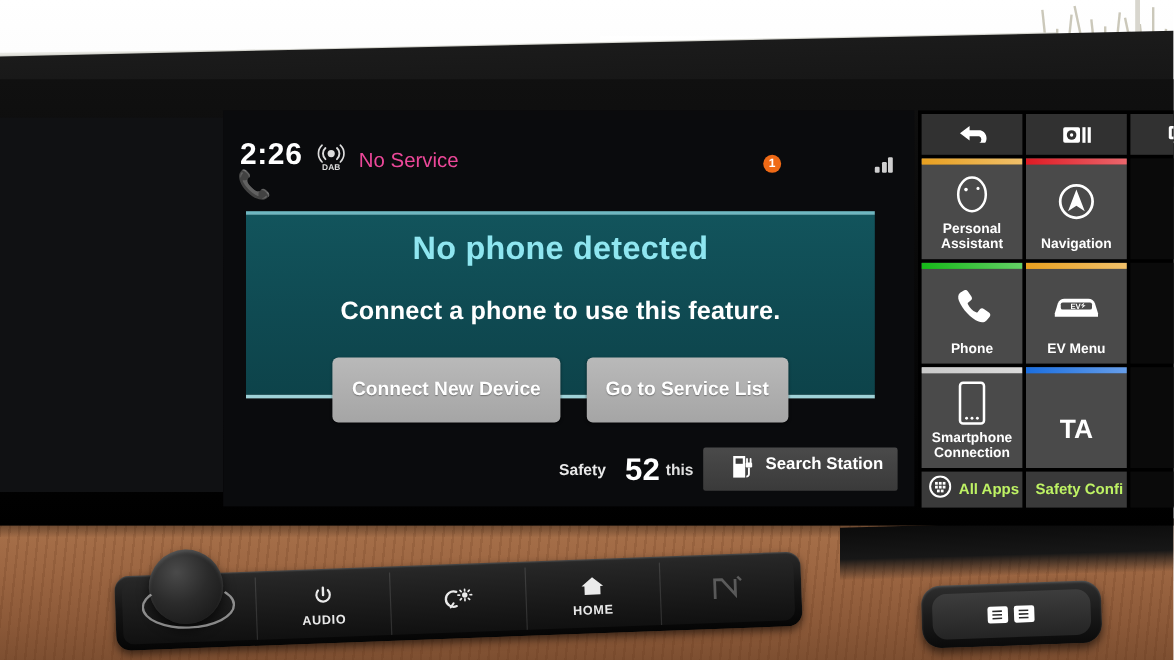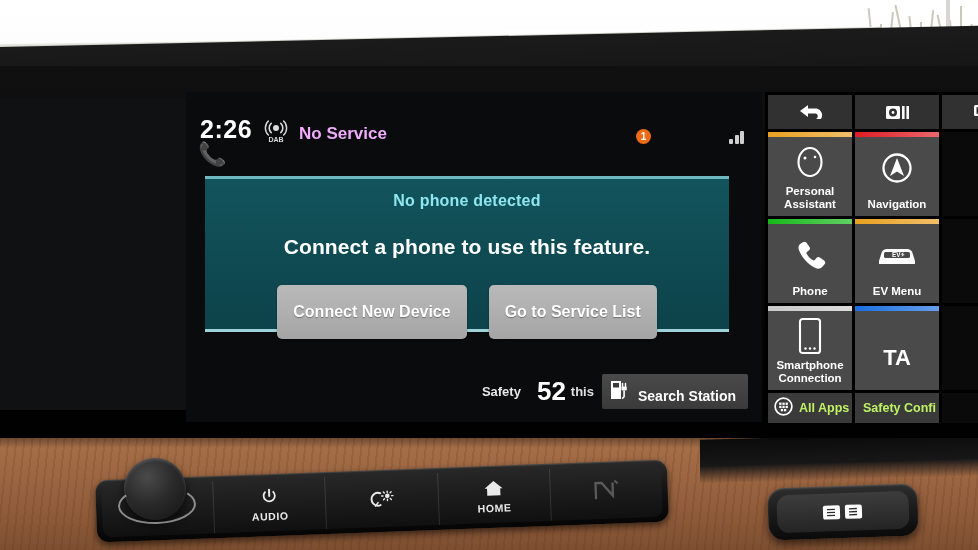--- a/index.html
+++ b/index.html
@@ -77,21 +77,21 @@
   .statusbar{
     position:absolute;left:0;top:0;width:576px;height:52px;
     display:flex;align-items:flex-end;padding:0 14px;box-sizing:border-box;
   }
   .clock{color:#fff;font-size:25px;font-weight:700;letter-spacing:.5px;}
   .dab-icon{
     position:relative;width:26px;height:26px;margin-left:11px;flex:0 0 auto;
     display:flex;align-items:center;justify-content:center;
   }
   .dab-icon svg{display:block;}
-  .carrier{color:#f0abfc;font-size:17px;font-weight:700;margin-left:10px;}
+  .carrier{color:#ec4899;font-size:17px;font-weight:400;margin-left:10px;}
   .sb-spacer{flex:1;}
   .notif-badge{
     width:15px;height:15px;border-radius:50%;background:#ef6a16;
     color:#fff;font-size:10px;font-weight:700;line-height:15px;text-align:center;
     margin-right:78px;flex:0 0 auto;
   }
   .signal{display:flex;align-items:flex-end;gap:1.5px;height:14px;margin-right:4px;}
   .signal i{display:block;width:4px;background:#cfcfcf;border-radius:1px;}
   .signal i:nth-child(1){height:5px;}
   .signal i:nth-child(2){height:9px;}
@@ -103,21 +103,21 @@
   
   .dialog{
     position:absolute;left:19px;top:84px;width:524px;height:156px;
     background:linear-gradient(180deg,#12545c 0%,#0f4a52 55%,#0d434a 100%);
     border-top:3px solid #6fb7c1;
     border-bottom:3px solid #9fd2d8;
     box-sizing:border-box;
     display:flex;flex-direction:column;align-items:center;
   }
   .dlg-title{
-    color:#8fe6f0;font-size:16px;font-weight:600;margin-top:13px;letter-spacing:.2px;
+    color:#8fe6f0;font-size:27px;font-weight:600;margin-top:13px;letter-spacing:.2px;
   }
   .dlg-msg{
     color:#ffffff;font-size:21px;font-weight:700;margin-top:25px;letter-spacing:.1px;
   }
   .dlg-btns{display:flex;gap:22px;margin-top:26px;}
   .dlg-btn{
     background:linear-gradient(180deg,#b9b9b9 0%,#a5a5a5 100%);
     color:#ffffff;font-size:16px;font-weight:600;
     padding:18px 16px;border-radius:5px;border:0;
     text-shadow:0 1px 1px rgba(0,0,0,.35);
@@ -128,23 +128,23 @@
 
   
   .rangebar{
     position:absolute;left:0;bottom:14px;width:576px;height:34px;
     display:flex;align-items:center;justify-content:flex-end;padding-right:14px;box-sizing:border-box;
   }
   .range-lbl{color:#e8e8e8;font-size:13px;font-weight:700;margin-right:16px;}
   .range-val{color:#ffffff;font-size:26px;font-weight:700;}
   .range-unit{color:#e0e0e0;font-size:13px;font-weight:700;margin-left:5px;margin-right:8px;}
   .search-station{
-    display:flex;align-items:flex-end;gap:9px;
+    display:flex;align-items:flex-start;gap:9px;
     background:linear-gradient(180deg,#4a4a4a 0%,#3a3a3a 100%);
-    padding:5px 12px 5px 8px;border-radius:2px;cursor:pointer;
+    padding:5px 12px 5px 24px;border-radius:2px;cursor:pointer;
   }
   .ss-label{color:#ffffff;font-size:14px;font-weight:600;}
 
   
   .rightpanel{
     position:absolute;left:765px;top:92px;width:221px;height:330px;
     background:#000;
   }
   .toprow{display:flex;gap:3px;padding:3px 0 0 3px;}
   .topbtn{

